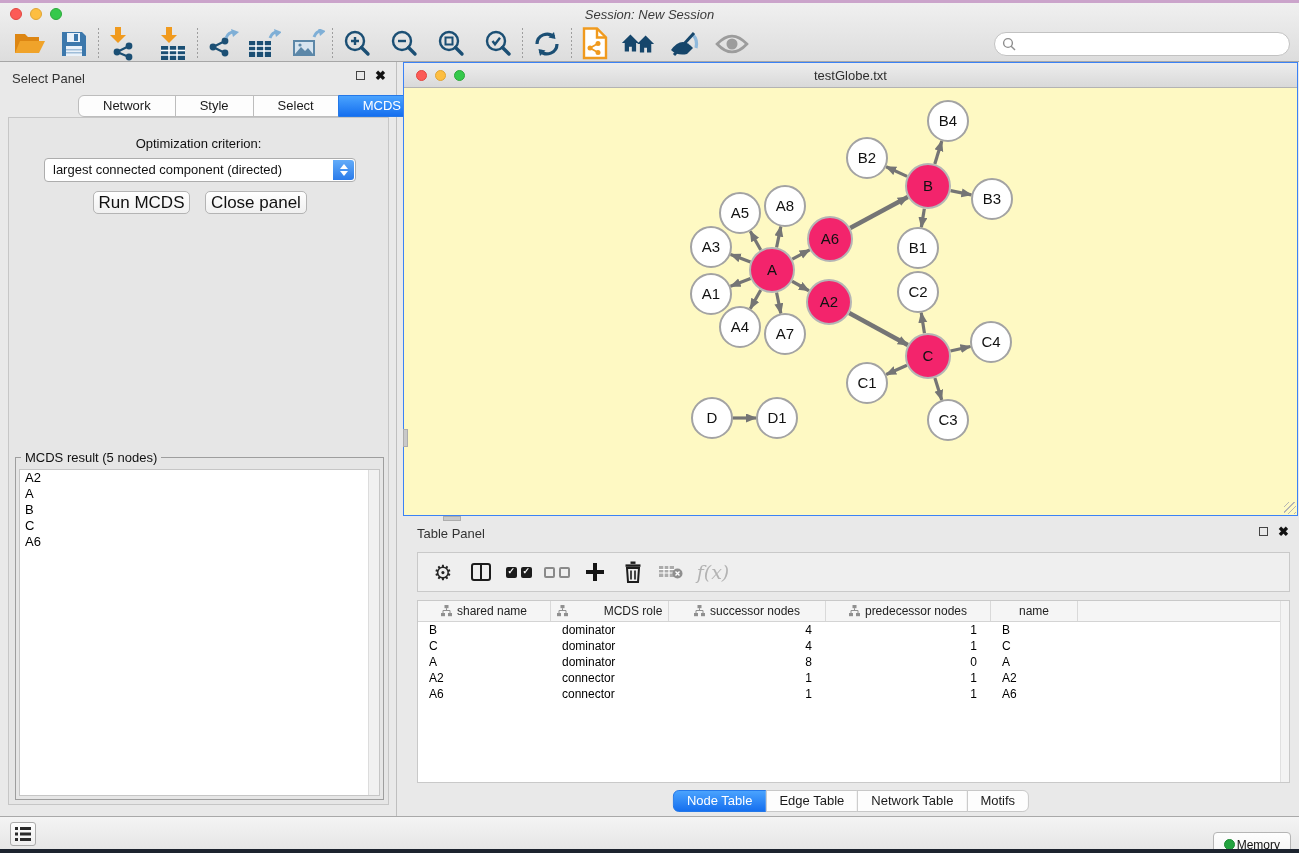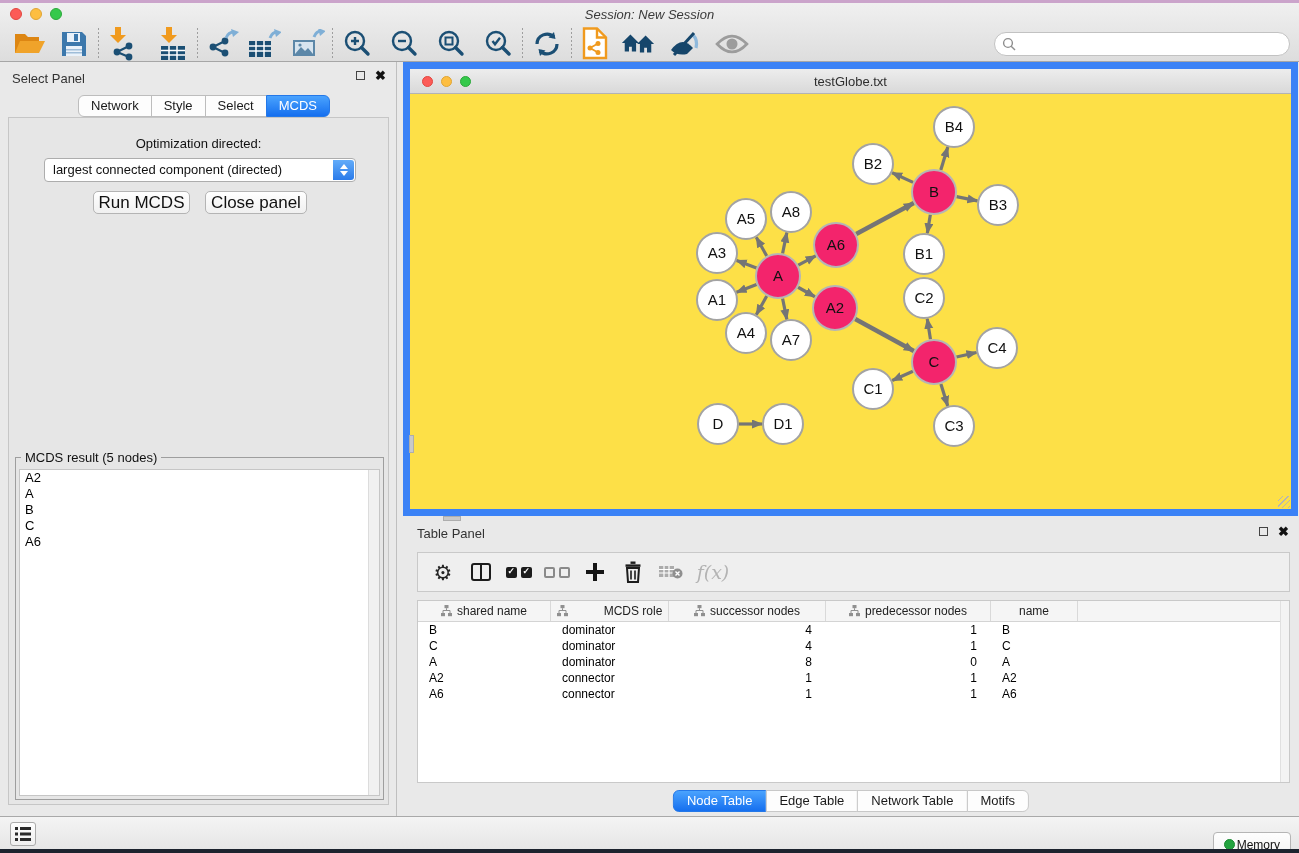--- a/index.html
+++ b/index.html
@@ -28,21 +28,21 @@
   .search-wrap input { border:none; outline:none; flex:1; font-size:12px; background:transparent; height:20px; padding-left:4px; }
 
   
   #control-panel { position:absolute; left:0; top:62px; width:397px; height:754px; background:#E9E9E9; border-right:1px solid #BFBFBF; }
   .panel-title { position:absolute; left:12px; top:9px; font-size:13px; color:#333; }
   .panel-ctrls { position:absolute; right:10px; top:8px; display:flex; gap:10px; align-items:center; }
   .float-box { width:9px; height:9px; border:1.5px solid #444; display:inline-block; }
   .close-x { font-size:13px; font-weight:bold; color:#111; line-height:11px; }
 
   .cp-tabs { position:absolute; left:78px; top:33px; display:flex; }
-  .cp-tab { height:22px; line-height:20px; padding:0 12px; font-size:13px; background:#FDFDFD; border:1px solid #BDBDBD;
+  .cp-tab { height:22px; line-height:20px; padding:0 24px; font-size:13px; background:#FDFDFD; border:1px solid #BDBDBD;
             margin-left:-1px; text-align:center; color:#1A1A1A; }
   .cp-tab:first-child { border-radius:6px 0 0 6px; margin-left:0; }
   .cp-tab:last-child { border-radius:0 6px 6px 0; }
   .cp-tab.active { background:linear-gradient(#4AA3FE,#156FEF); border-color:#2478E8; color:#fff; }
 
   .cp-inner { position:absolute; left:8px; top:55px; width:381px; height:688px; background:#E6E6E6; border:1px solid #C6C6C6; }
   .opt-label { position:absolute; top:18px; left:0; width:100%; text-align:center; font-size:13px; color:#111; }
   .selectbox { position:absolute; top:40px; left:35px; width:312px; height:24px; background:#fff; border:1px solid #ADADAD;
                border-radius:4px; font-size:13px; line-height:22px; padding-left:8px; color:#111; }
   .select-stepper { position:absolute; right:1px; top:1px; bottom:1px; width:21px; border-radius:0 3px 3px 0;
@@ -54,21 +54,21 @@
   #run-btn { left:84px; width:97px; }
   #closepanel-btn { left:196px; width:102px; }
 
   .result-field { position:absolute; left:6px; top:339px; width:369px; height:343px; border:1px solid #9E9E9E; }
   .result-legend { position:absolute; top:-8px; left:5px; background:#E6E6E6; padding:0 4px; font-size:13px; color:#111; }
   .result-list { position:absolute; left:3px; right:3px; top:11px; bottom:3px; background:#fff; border:1px solid #C6C6C6; overflow:hidden; }
   .result-item { font-size:13px; line-height:16px; padding:0 5px; color:#000; }
   .result-scroll { position:absolute; right:0; top:0; bottom:0; width:11px; background:#F1F1F1; border-left:1px solid #DCDCDC; }
 
   
-  #network-window { position:absolute; left:403px; top:62px; width:895px; height:454px; background:#fde047; border:7px solid #3b82f6; }
+  #network-window { position:absolute; left:403px; top:62px; width:895px; height:454px; background:#fef9c3; border:1px solid #3b82f6; }
   .nw-titlebar { position:relative; height:25px; background:linear-gradient(#EDEDED,#D9D9D9); border-bottom:1px solid #B3B3B3; }
   .nw-title { position:absolute; left:0; right:0; top:5px; text-align:center; font-size:13px; color:#2E2E2E; }
   .nw-lights { position:absolute; left:12px; top:7px; display:flex; gap:8px; }
   .nw-lights .light { width:11px; height:11px; }
   #graph-svg { position:absolute; left:0; top:26px; }
   .splitter-v { position:absolute; left:-1px; top:366px; width:5px; height:18px; background:#C9C9C9; border:1px solid #ADADAD; }
   .resize-grip { position:absolute; right:1px; bottom:1px; width:12px; height:12px;
                  background:repeating-linear-gradient(135deg, transparent 0 3px, #B5B5B5 3px 4px); }
   .splitter-h { position:absolute; left:443px; top:516px; width:18px; height:5px; background:#C9C9C9; border:1px solid #ADADAD; z-index:5; }
 
@@ -288,21 +288,21 @@
       <span class="float-box"></span>
       <span class="close-x">✖</span>
     </div>
     <div class="cp-tabs">
         <div class="cp-tab">Network</div>
         <div class="cp-tab">Style</div>
         <div class="cp-tab">Select</div>
         <div class="cp-tab active">MCDS</div>
       </div>
     <div class="cp-inner" style="position:absolute;">
-      <div class="opt-label">Optimization directed:</div>
+      <div class="opt-label">Optimization criterion:</div>
       <div class="selectbox">
         <span>largest connected component (directed)</span>
         <span class="select-stepper">
           <span class="chev-up"></span>
             <span class="chev-dn"></span>
         </span>
       </div>
       <div class="cp-btn" id="run-btn">Run MCDS</div>
       <div class="cp-btn" id="closepanel-btn">Close panel</div>
 

